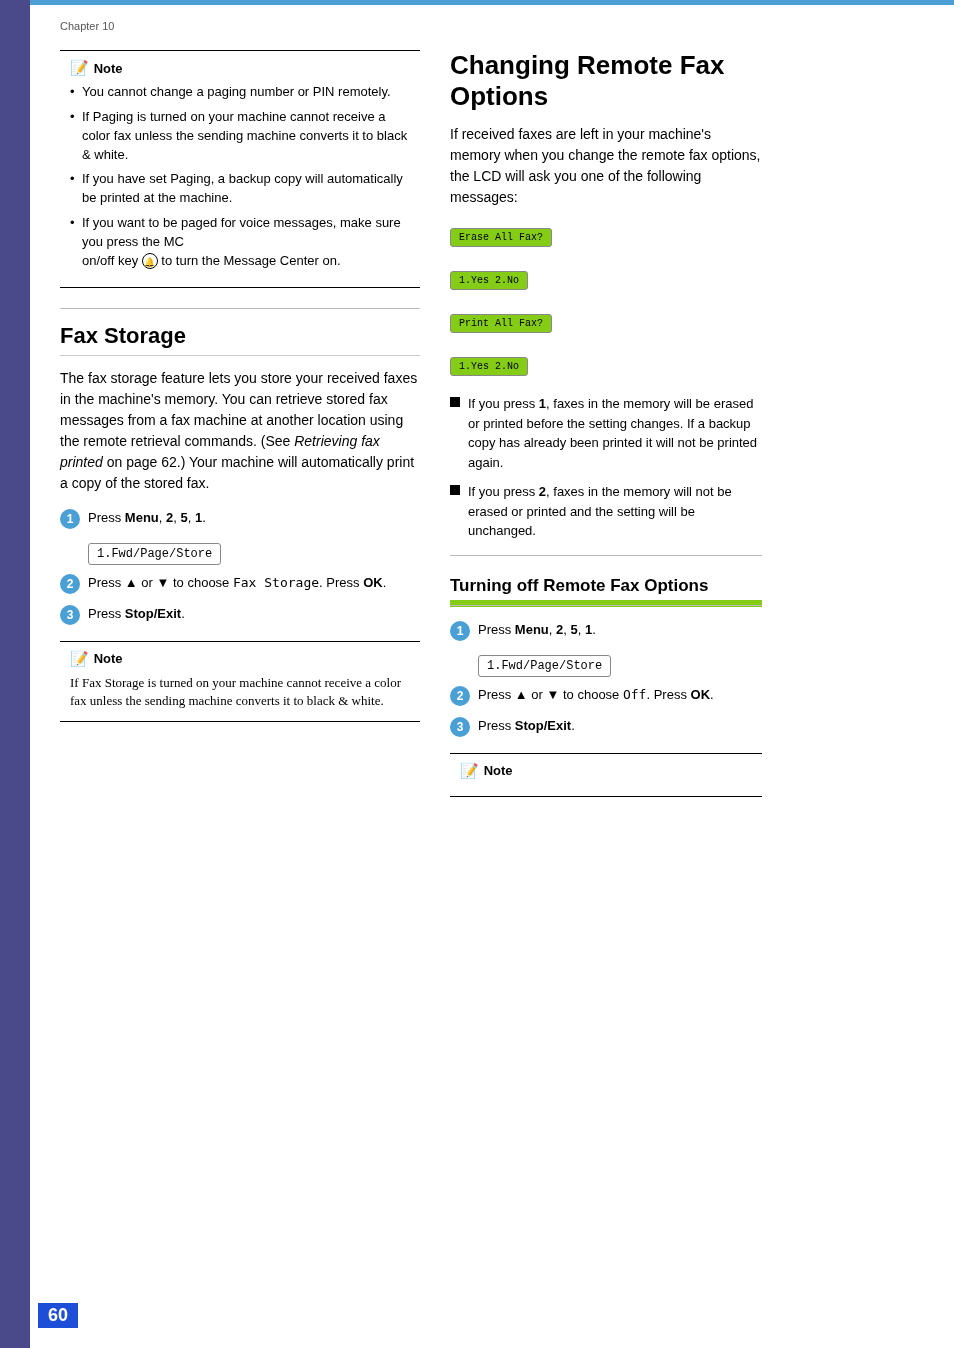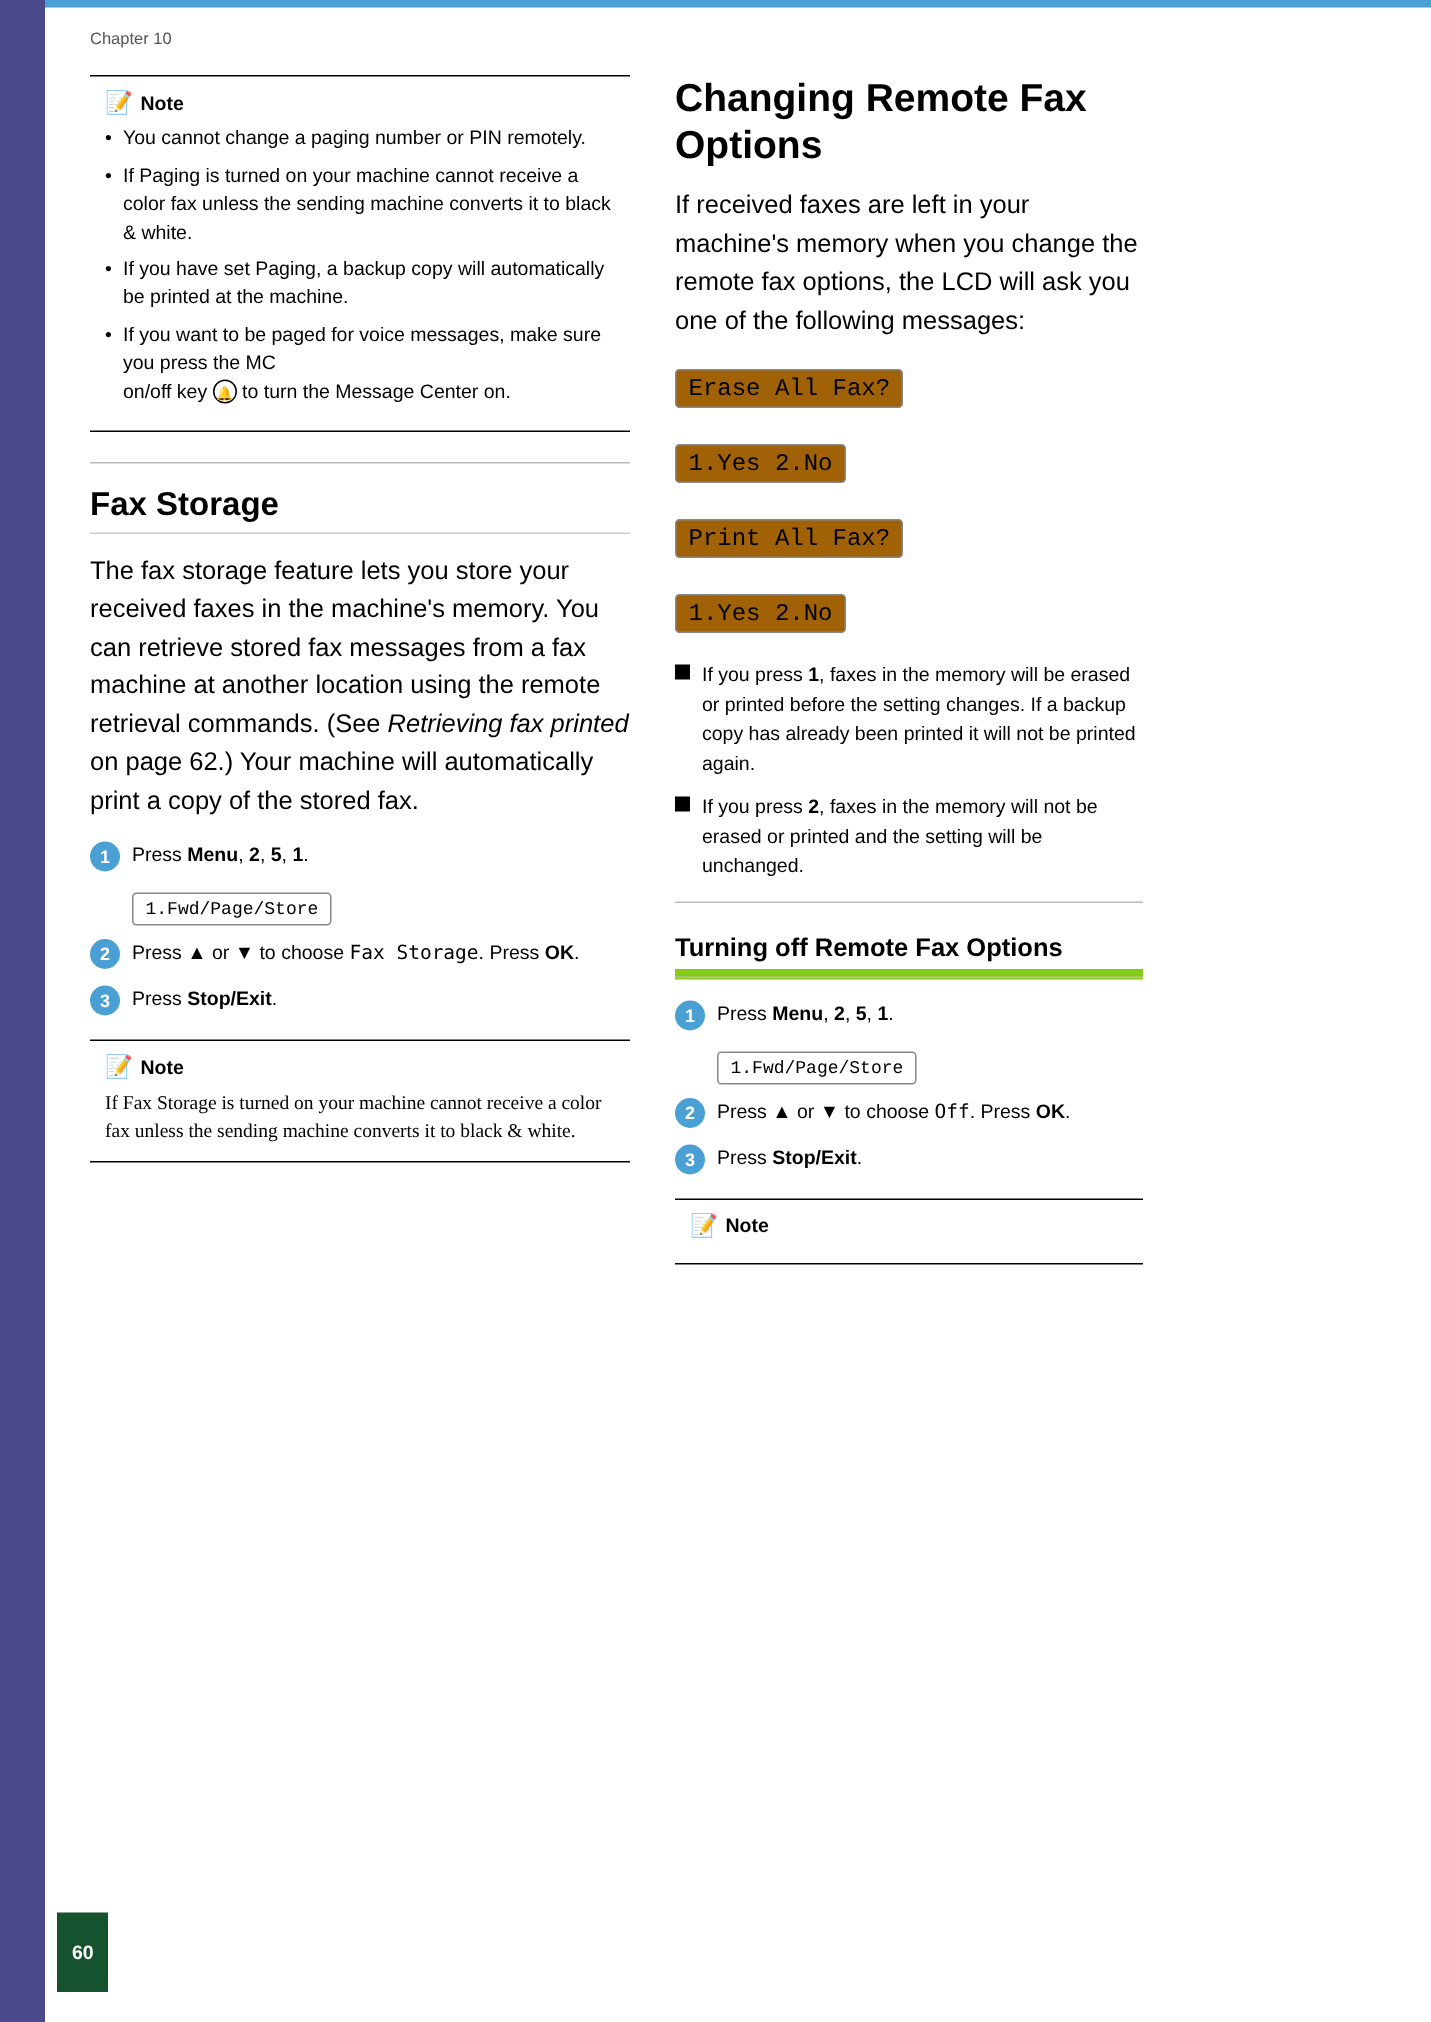--- a/index.html
+++ b/index.html
@@ -135,21 +135,21 @@
 
     .fax-storage-title {
       font-size: 22px;
       font-weight: bold;
       margin-bottom: 12px;
       border-bottom: 1px solid #ccc;
       padding-bottom: 6px;
     }
 
     .body-text {
-      font-size: 17px;
+      font-size: 14px;
       line-height: 1.5;
       margin-bottom: 14px;
     }
 
     
     .step {
       display: flex;
       align-items: flex-start;
       margin-bottom: 10px;
       gap: 8px;
@@ -186,25 +186,25 @@
       border: 1.5px solid #888;
       padding: 3px 8px;
       display: inline-block;
       background: #fff;
       margin: 4px 0 8px 28px;
       border-radius: 3px;
     }
 
     .lcd-display-right {
       font-family: 'Courier New', Courier, monospace;
-      font-size: 16px;
+      font-size: 10px;
       border: 1.5px solid #888;
       padding: 3px 8px;
       display: inline-block;
-      background: #a16207;
+      background: #84cc16;
       margin: 6px 0 8px 0;
       border-radius: 3px;
       text-align: right;
     }
 
     .lcd-block {
       margin-bottom: 10px;
     }
 
     
@@ -242,25 +242,25 @@
       background: #000;
       flex-shrink: 0;
       margin-top: 3px;
     }
 
     
     .page-number {
       position: absolute;
       bottom: 20px;
       left: 38px;
-      font-size: 13px;
+      font-size: 18px;
       font-weight: bold;
       color: #fff;
-      background: #14532d;
-      padding: 19px 10px;
+      background: #1d4ed8;
+      padding: 2px 10px;
     }
 
     .divider {
       border: none;
       border-top: 1px solid #bbb;
       margin: 14px 0;
     }
 
     .italic { font-style: italic; }
   </style>

